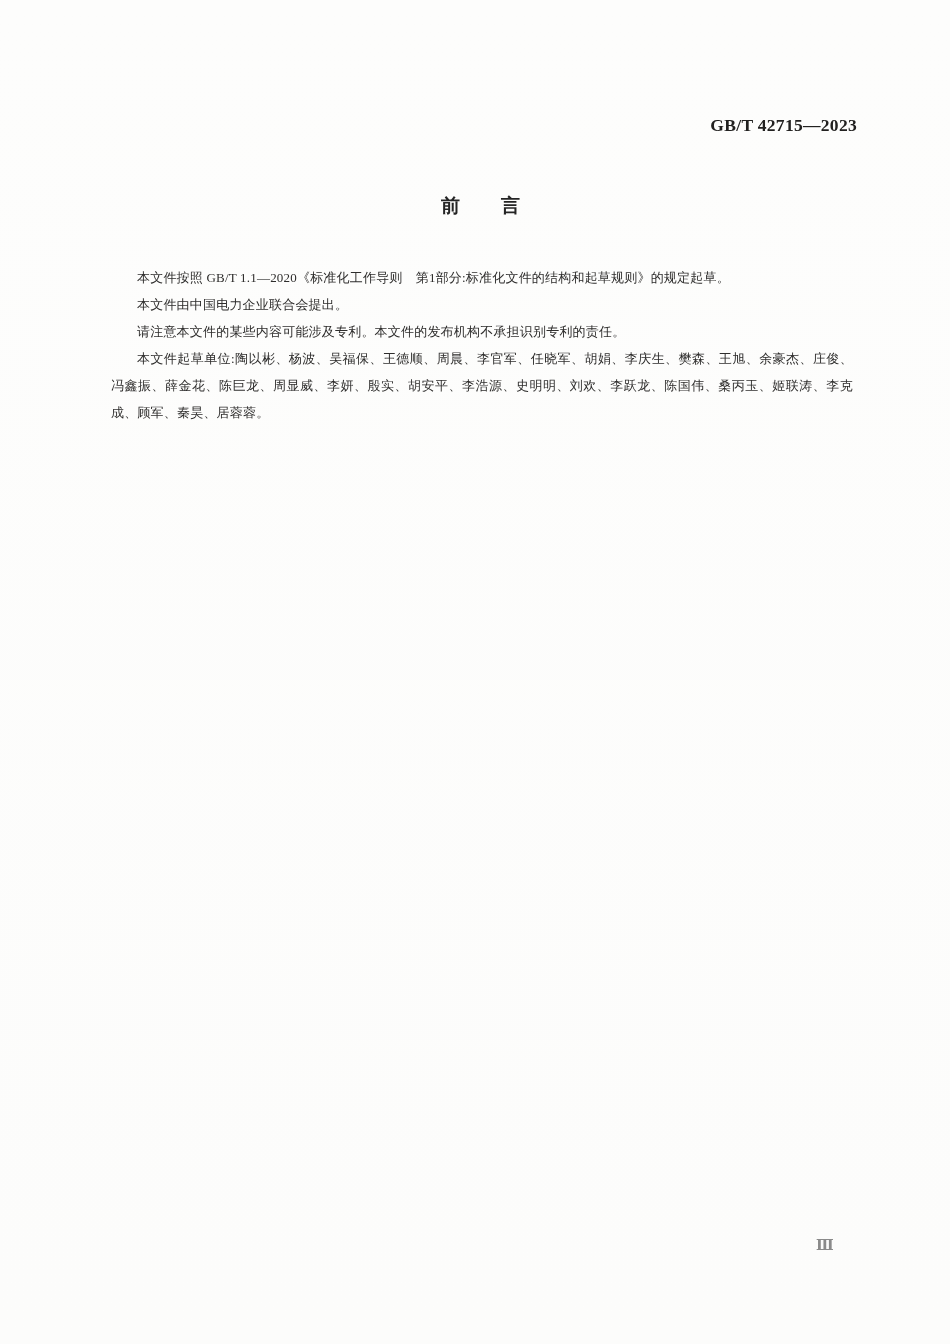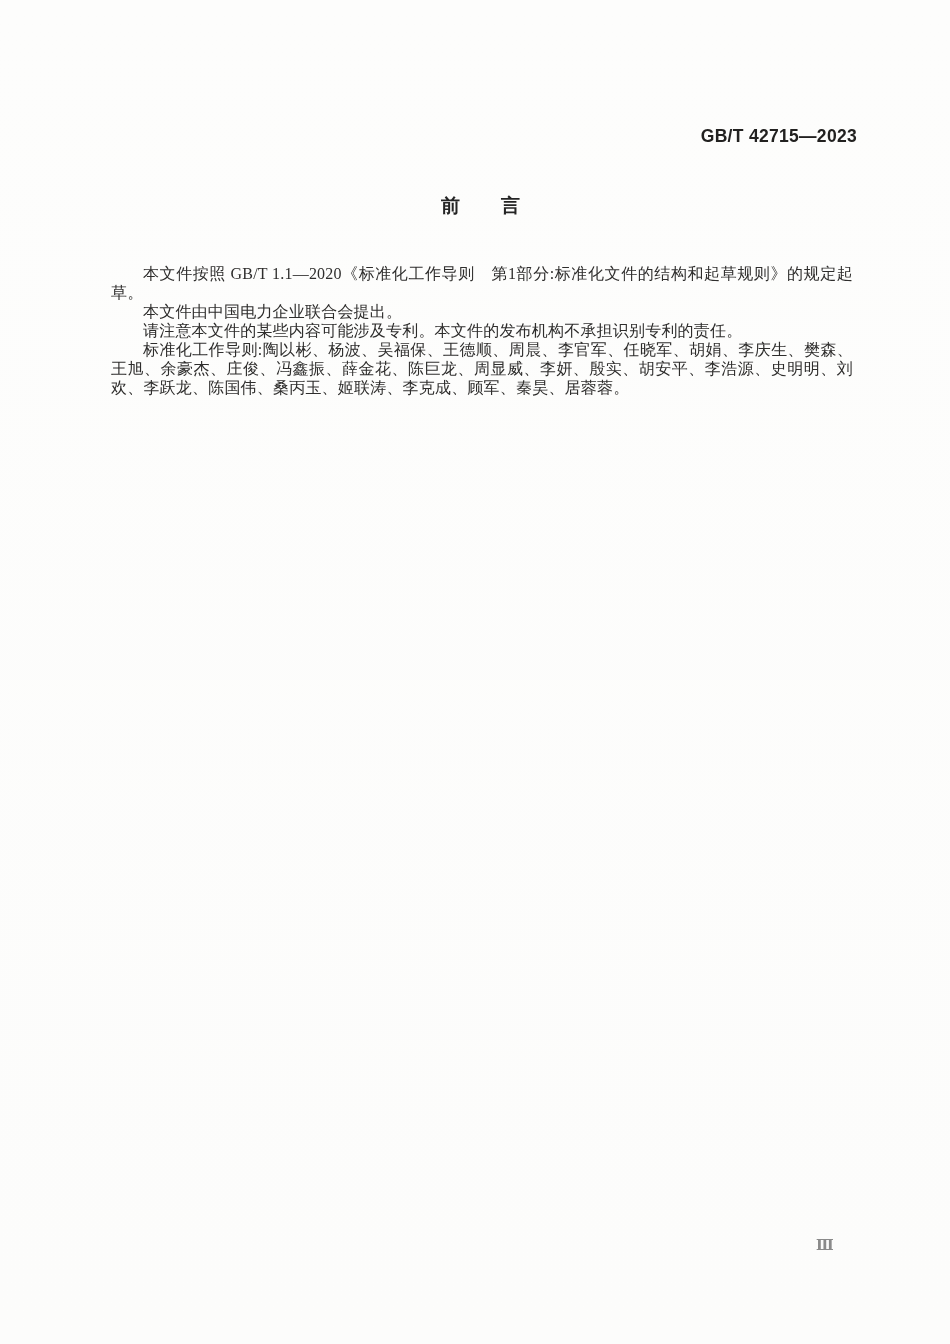--- a/index.html
+++ b/index.html
@@ -15,23 +15,23 @@
     position: relative;
     width: 950px;
     height: 1344px;
     background: linear-gradient(180deg, #fdfdfc 0%, #fcfcfb 100%);
     color: #2d2d2d;
     font-family: "Liberation Serif", "DejaVu Serif", serif;
   }
 
   .doc-code {
     position: absolute;
-    top: 126px;
+    top: 115px;
     right: 93px;
-    font-family: Liberation Sans, sans-serif;
+    font-family: Liberation Serif, serif;
     font-weight: bold;
     font-size: 17.5px;
     letter-spacing: 0.3px;
     color: #222120;
   }
 
   .foreword-title {
     position: absolute;
     top: 193px;
     left: 110px;
@@ -45,22 +45,22 @@
   }
 
   .content {
     position: absolute;
     top: 264px;
     left: 111px;
     width: 742px;
   }
 
   .content p {
-    font-size: 16px;
-    line-height: 19px;
+    font-size: 13px;
+    line-height: 27px;
     text-indent: 2em;
     text-align: justify;
     text-align-last: left;
     color: #2e2d2c;
     letter-spacing: 0.2px;
   }
 
   .page-number {
     position: absolute;
     top: 1236px;
@@ -77,18 +77,18 @@
 <div class="page">
 
   <div class="doc-code">GB/T 42715—2023</div>
 
   <h1 class="foreword-title">前　　言</h1>
 
   <div class="content">
     <p>本文件按照 GB/T 1.1—2020《标准化工作导则　第1部分:标准化文件的结构和起草规则》的规定起草。</p>
     <p>本文件由中国电力企业联合会提出。</p>
     <p>请注意本文件的某些内容可能涉及专利。本文件的发布机构不承担识别专利的责任。</p>
-    <p>标准化工作导则:陶以彬、杨波、吴福保、王德顺、周晨、李官军、任晓军、胡娟、李庆生、樊森、王旭、余豪杰、庄俊、冯鑫振、薛金花、陈巨龙、周显威、李妍、殷实、胡安平、李浩源、史明明、刘欢、李跃龙、陈国伟、桑丙玉、姬联涛、李克成、顾军、秦昊、居蓉蓉。</p>
+    <p>本文件起草单位:陶以彬、杨波、吴福保、王德顺、周晨、李官军、任晓军、胡娟、李庆生、樊森、王旭、余豪杰、庄俊、冯鑫振、薛金花、陈巨龙、周显威、李妍、殷实、胡安平、李浩源、史明明、刘欢、李跃龙、陈国伟、桑丙玉、姬联涛、李克成、顾军、秦昊、居蓉蓉。</p>
   </div>
 
   <div class="page-number">Ⅲ</div>
 
 </div>
 
 </body></html>

